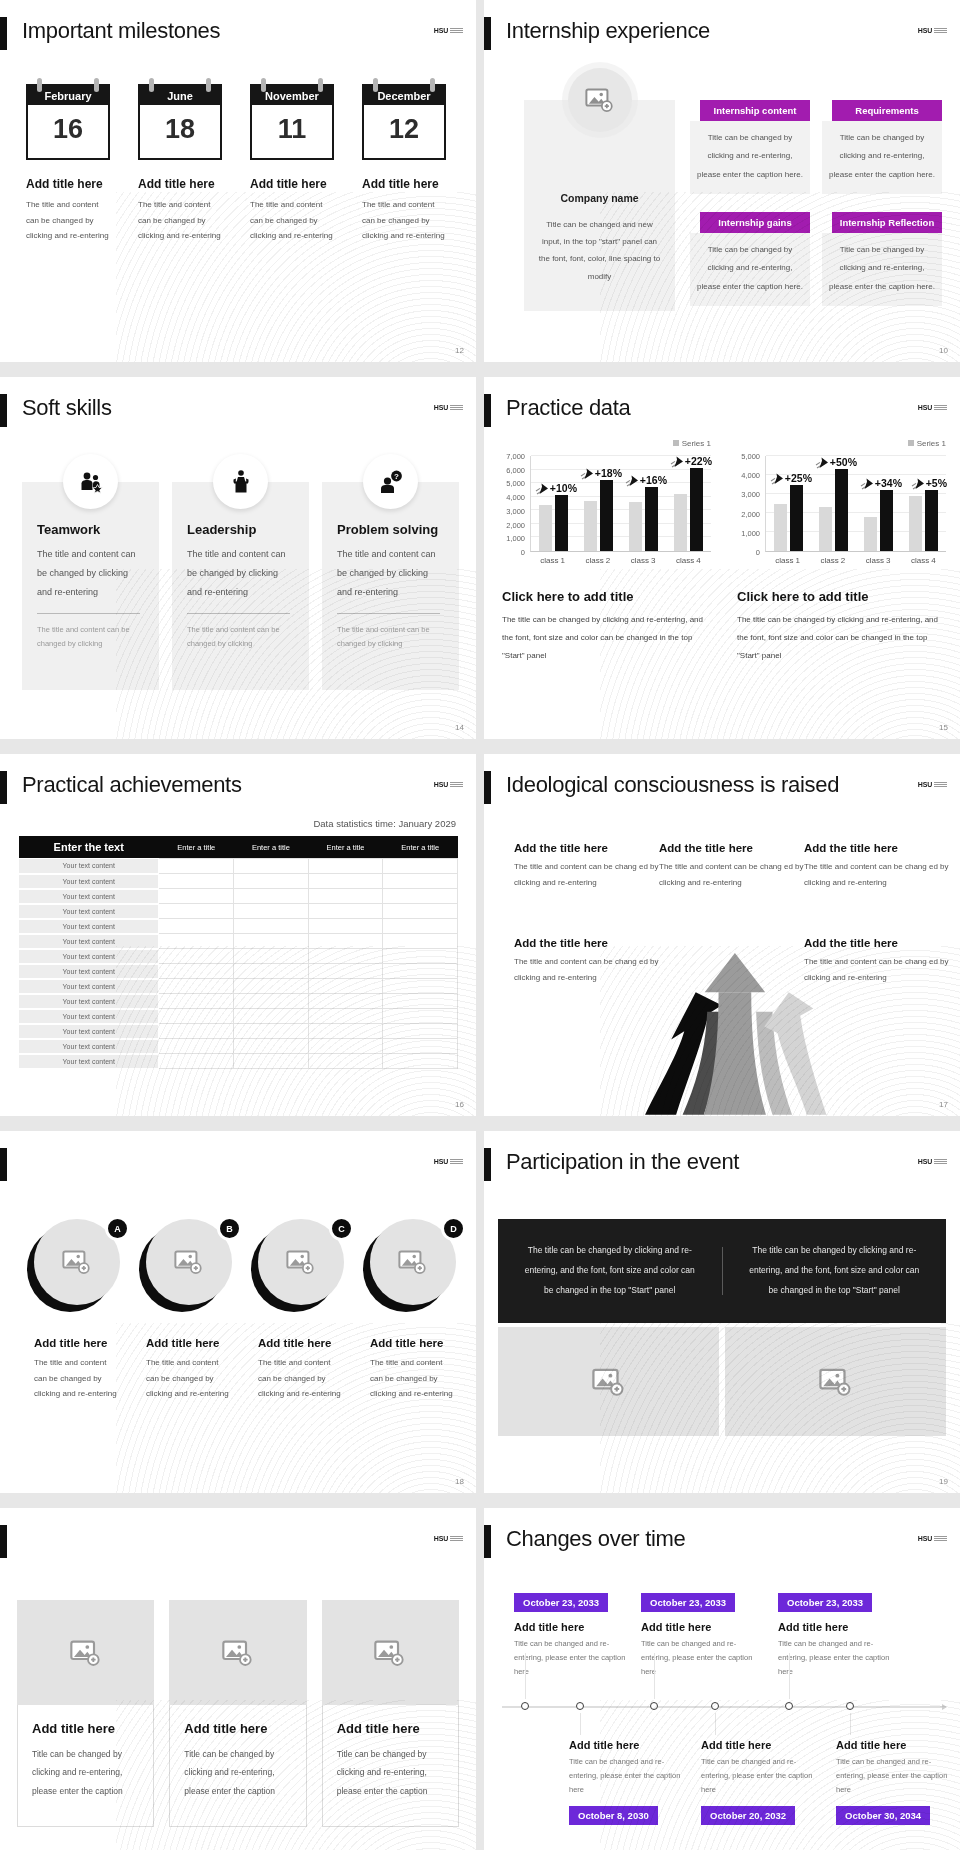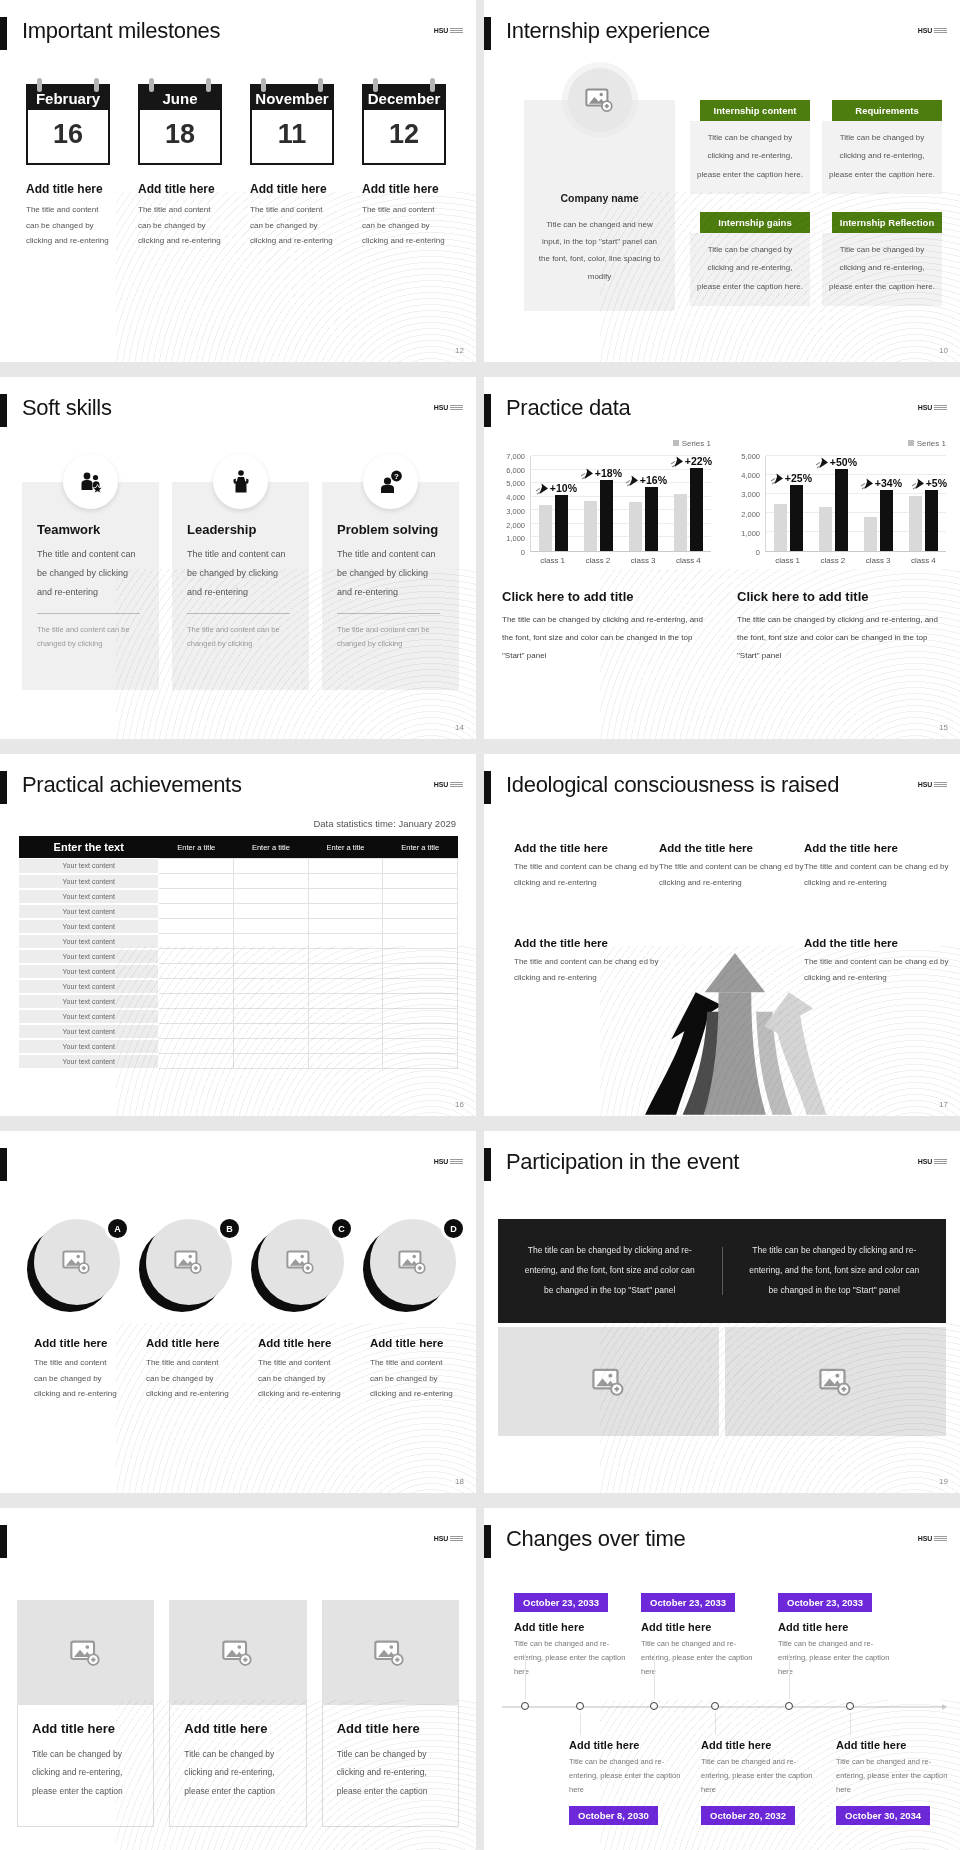--- a/index.html
+++ b/index.html
@@ -26,38 +26,38 @@
   .logo .ll { display:flex; flex-direction:column; gap:1px; }
   .logo .ll i { display:block; width:13px; height:1px; background:#9a9a9a; }
   .pagenum { position:absolute; right:12px; bottom:7px; font-size:8px; color:#8a8a8a; }
 
   .imgico { display:block; }
 
   
   .cal-row { position:absolute; left:26px; top:84px; display:flex; gap:28px; }
   .cal-col { width:84px; }
   .cal { position:relative; border:2.5px solid #161616; background:#fff; }
-  .cal-head { background:#161616; color:#fff; font-size:15px; font-weight:700;
+  .cal-head { background:#161616; color:#fff; font-size:11px; font-weight:700;
     text-align:center; padding:4px 0 3px; }
   .cal-day { font-size:27px; font-weight:700; color:#2d2d2d; text-align:center; padding:9px 0 13px; }
   .ring { position:absolute; top:-8px; width:5px; height:14px; background:#b4b4b4; border-radius:3px; }
   .ring.l { left:9px; } .ring.r { right:9px; }
   .cal-title { margin-top:17px; font-size:12px; font-weight:700; color:#151515; }
   .cal-body { margin-top:6px; font-size:8px; line-height:1.95; color:#555; }
 
   
   .intern-wrap { position:absolute; left:40px; right:18px; top:100px; display:flex; gap:15px; }
   .company { width:151px; background:#f1f1f1; position:relative; padding:68px 14px 26px; text-align:center; }
   .avatar { position:absolute; left:50%; top:-32px; transform:translateX(-50%);
     width:64px; height:64px; border-radius:50%; background:#e7e7e7;
     display:flex; align-items:center; justify-content:center; box-shadow:0 0 0 6px rgba(230,230,230,.45); }
   .company-name { font-size:10.5px; font-weight:700; color:#1c1c1c; margin-top:24px; }
   .company-body { margin-top:12px; font-size:8px; line-height:2.15; color:#555; }
   .panel-grid { flex:1; display:grid; grid-template-columns:1fr 1fr; gap:13px 12px; }
-  .ipanel .ph-head { background:#4d7c0f; color:#fff; font-size:9.5px; font-weight:700;
+  .ipanel .ph-head { background:#a21caf; color:#fff; font-size:9.5px; font-weight:700;
     text-align:center; padding:5px 2px;margin-left:10px; }
   .ipanel .ph-body { background:#f2f2f2; font-size:8px; line-height:2.3; color:#555;
     text-align:center; padding:8px 6px 10px; }
 
   
   .skill-row { position:absolute; left:22px; top:105px; display:flex; gap:13px; }
   .skill { position:relative; width:137px; background:#f0f0f0; padding:40px 15px 26px; min-height:208px; }
   .skill-ico { position:absolute; top:-28px; left:41px; width:55px; height:55px; border-radius:50%;
     background:#fff; box-shadow:0 2px 5px rgba(0,0,0,.12); display:flex; align-items:center; justify-content:center; }
   .skill-title { font-size:13px; font-weight:700; color:#141414; }

